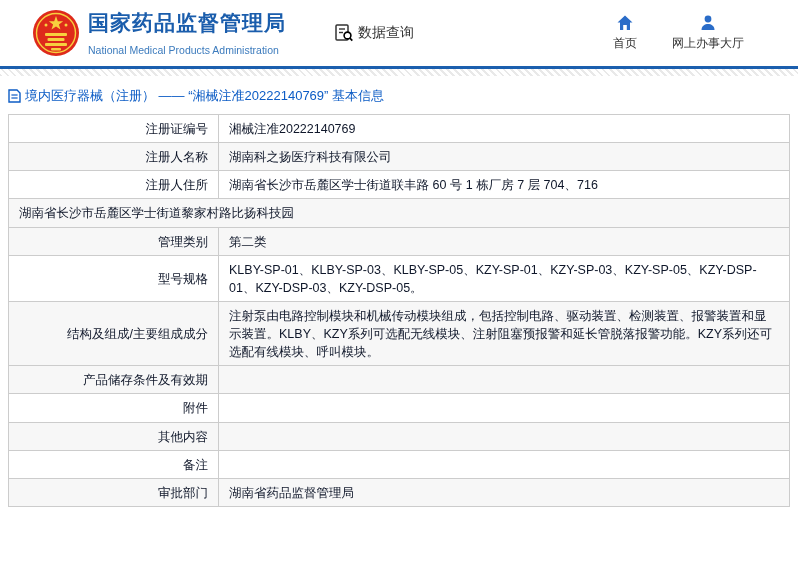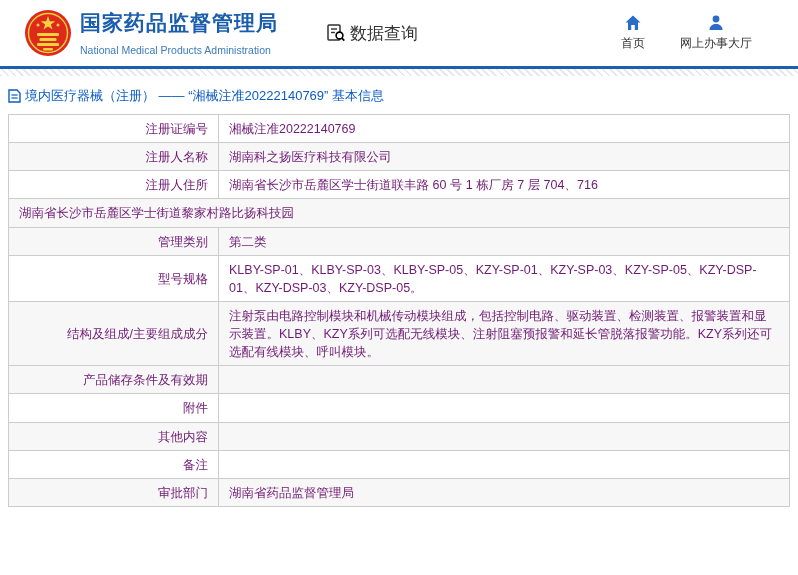--- a/index.html
+++ b/index.html
@@ -7,36 +7,36 @@
     width: 798px; height: 575px;
     background: #ffffff;
     font-family: "Liberation Sans", "DejaVu Sans", sans-serif;
     overflow: hidden;
   }
   
   .header {
     height: 66px;
     display: flex;
     align-items: center;
-    padding: 0 24px;
+    padding: 0 32px;
     background: #ffffff;
   }
   .emblem { width: 48px; height: 48px; flex: 0 0 auto; }
   .org-block { margin-left: 8px; }
   .org-cn {
     color: #1a5dac; font-size: 21px; font-weight: bold;
     letter-spacing: 1px; line-height: 1.2;
   }
   .org-en { color: #3c7bbd; font-size: 10.5px; margin-top: 8px; }
   .section-entry {
     display: flex; align-items: center;
     margin-left: 48px; cursor: pointer;
   }
   .section-entry .dq-icon { width: 20px; height: 20px; margin-right: 4px; }
-  .section-label { color: #333333; font-size: 17px; }
+  .section-label { color: #333333; font-size: 14px; }
   .header-nav {
     margin-left: auto; display: flex; gap: 35px; padding-right: 22px;
   }
   .nav-item {
     display: flex; flex-direction: column; align-items: center;
     cursor: pointer; gap: 3px;
   }
   .nav-item svg { width: 18px; height: 18px; }
   .nav-label { color: #333333; font-size: 12px; white-space: nowrap; }
   
@@ -58,21 +58,21 @@
     margin: 0 8px;
     border: 1px solid #cccccc;
     border-bottom: none;
   }
   .tr {
     display: flex;
     border-bottom: 1px solid #cccccc;
     background: #ffffff;
   }
   .tr.alt { background: #f7f7f7; }
-  .td { font-size: 12.5px; color: #701a75; line-height: 1.45; }
+  .td { font-size: 12.5px; color: #0f172a; line-height: 1.45; }
   .td.label {
     width: 210px; flex: 0 0 auto;
     text-align: right;
     padding: 5px 10px 4px 6px;
     border-right: 1px solid #cccccc;
     display: flex; justify-content: flex-end; align-items: center; gap: 3px;
   }
   .td.value {
     flex: 1 1 auto;
     padding: 5px 12px 4px 10px;

